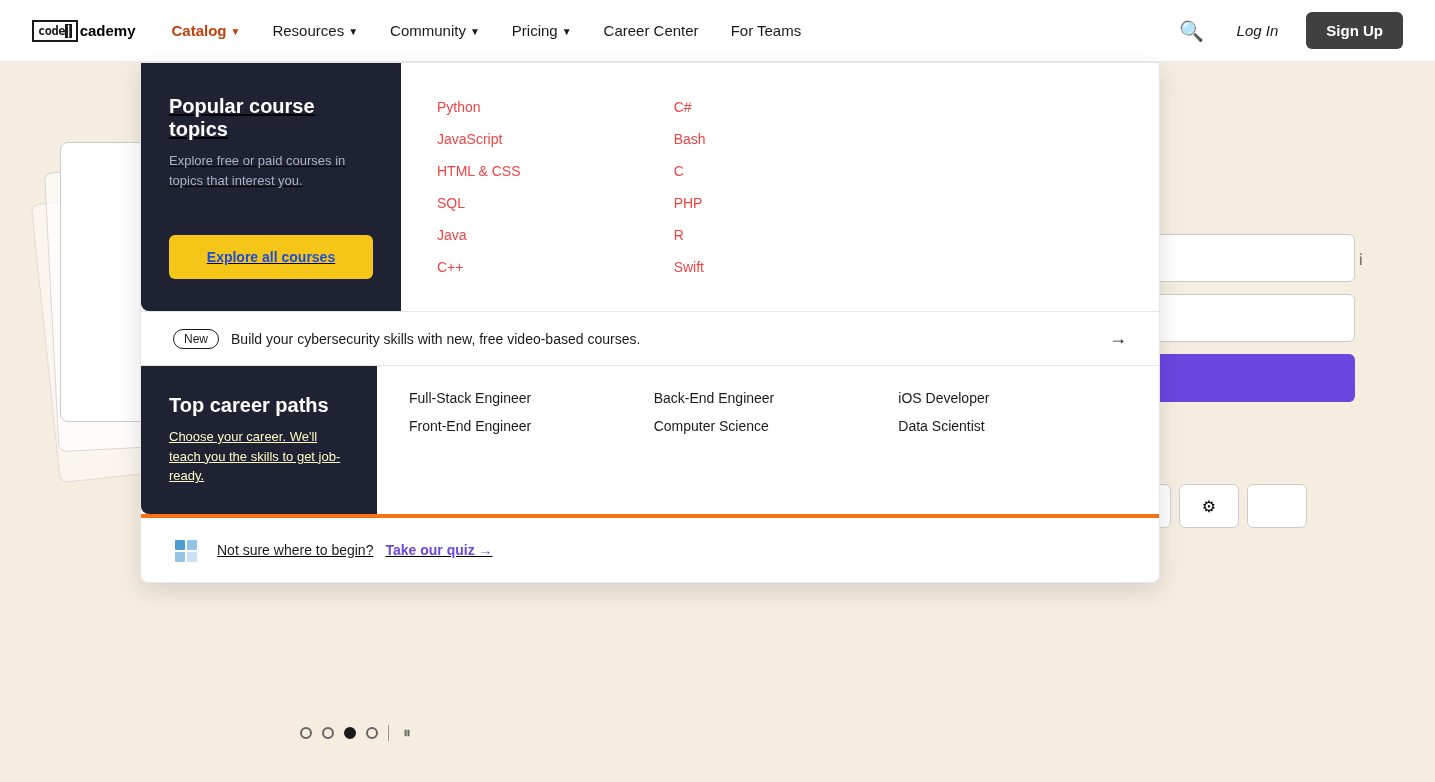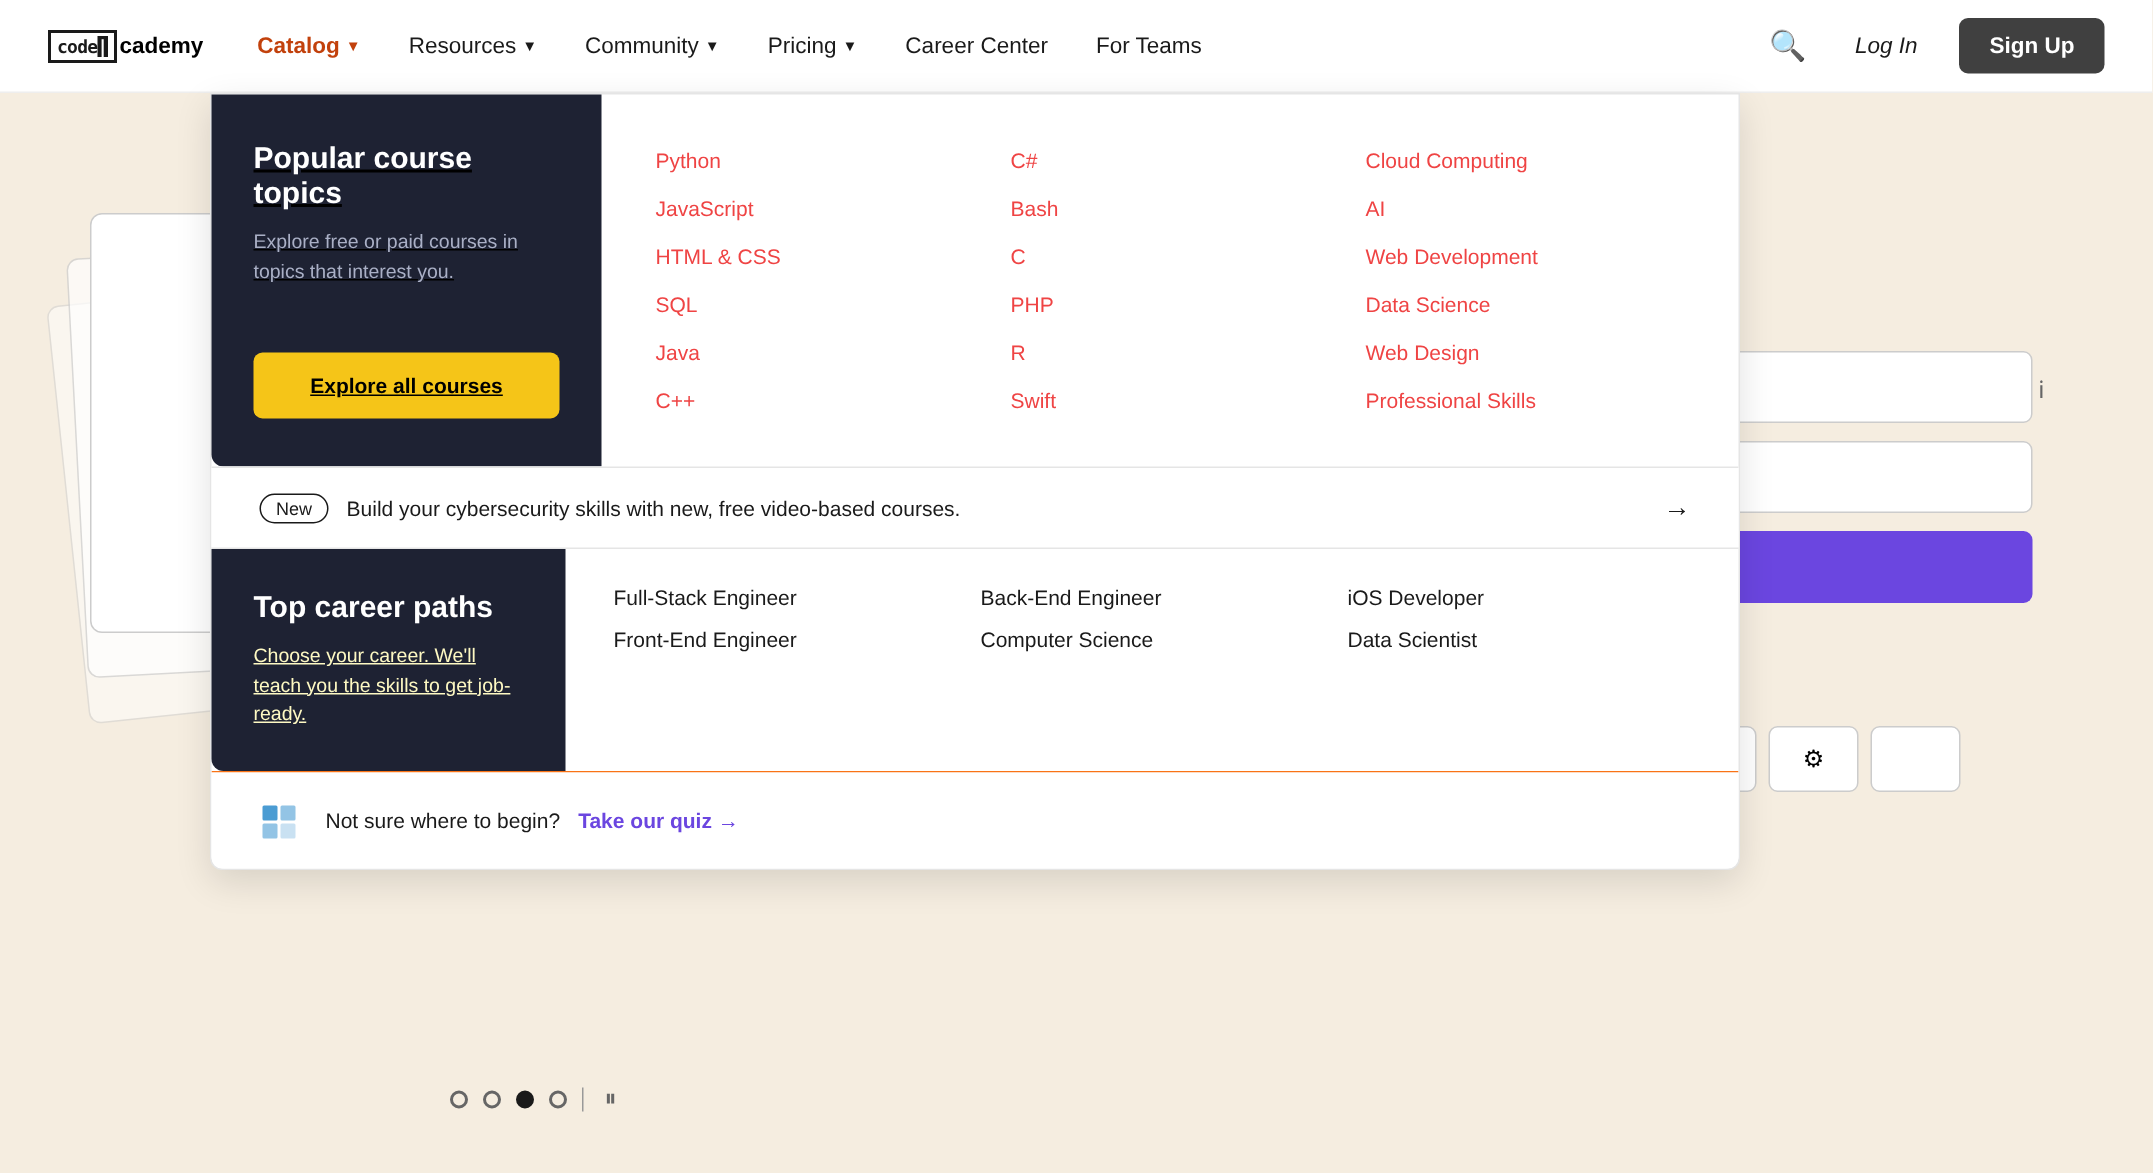--- a/index.html
+++ b/index.html
@@ -131,21 +131,21 @@
       margin-bottom: 10px;
     }
     .dropdown-left-desc {
       font-size: 13px;
       color: #aab0c6;
       line-height: 1.5;
       margin-bottom: 40px;
     }
     .explore-btn {
       background: #f5c518;
-      color: #000000;
+      color: #1d4ed8;
       border: none;
       padding: 14px 32px;
       border-radius: 6px;
       font-size: 14px;
       font-weight: 700;
       cursor: pointer;
       width: 100%;
     }
 
     
@@ -228,27 +228,28 @@
       gap: 12px 16px;
     }
     .career-link {
       font-size: 14px;
       color: #1a1a1a;
       cursor: pointer;
     }
 
     
     .quiz-footer {
-      border-top: 1px solid #f97316;
+      border-top: 4px solid #f97316;
       background: #fff;
       padding: 16px 32px;
       display: flex;
       align-items: center;
       gap: 12px;
       border-radius: 0 0 8px 8px;
+      text-decoration: underline;
     }
     .quiz-icon {
       width: 32px;
       height: 32px;
     }
     .quiz-text {
       font-size: 14px;
       color: #1a1a1a;
     }
     .quiz-link {
@@ -510,28 +511,20 @@
 
         <div>
           <div class="course-link">C#</div>
           <div class="course-link">Bash</div>
           <div class="course-link">C</div>
           <div class="course-link">PHP</div>
           <div class="course-link">R</div>
           <div class="course-link">Swift</div>
         </div>
 
-        <div>
-          <div class="course-link">Cloud Computing</div>
-          <div class="course-link">AI</div>
-          <div class="course-link">Web Development</div>
-          <div class="course-link">Data Science</div>
-          <div class="course-link">Web Design</div>
-          <div class="course-link">Professional Skills</div>
-        </div>
       </div>
     </div>
   </div>
 
   <div class="cyber-banner">
     <span class="new-badge">New</span>
     <span class="cyber-text">Build your cybersecurity skills with new, free video-based courses.</span>
     <span class="cyber-arrow">→</span>
   </div>
 

